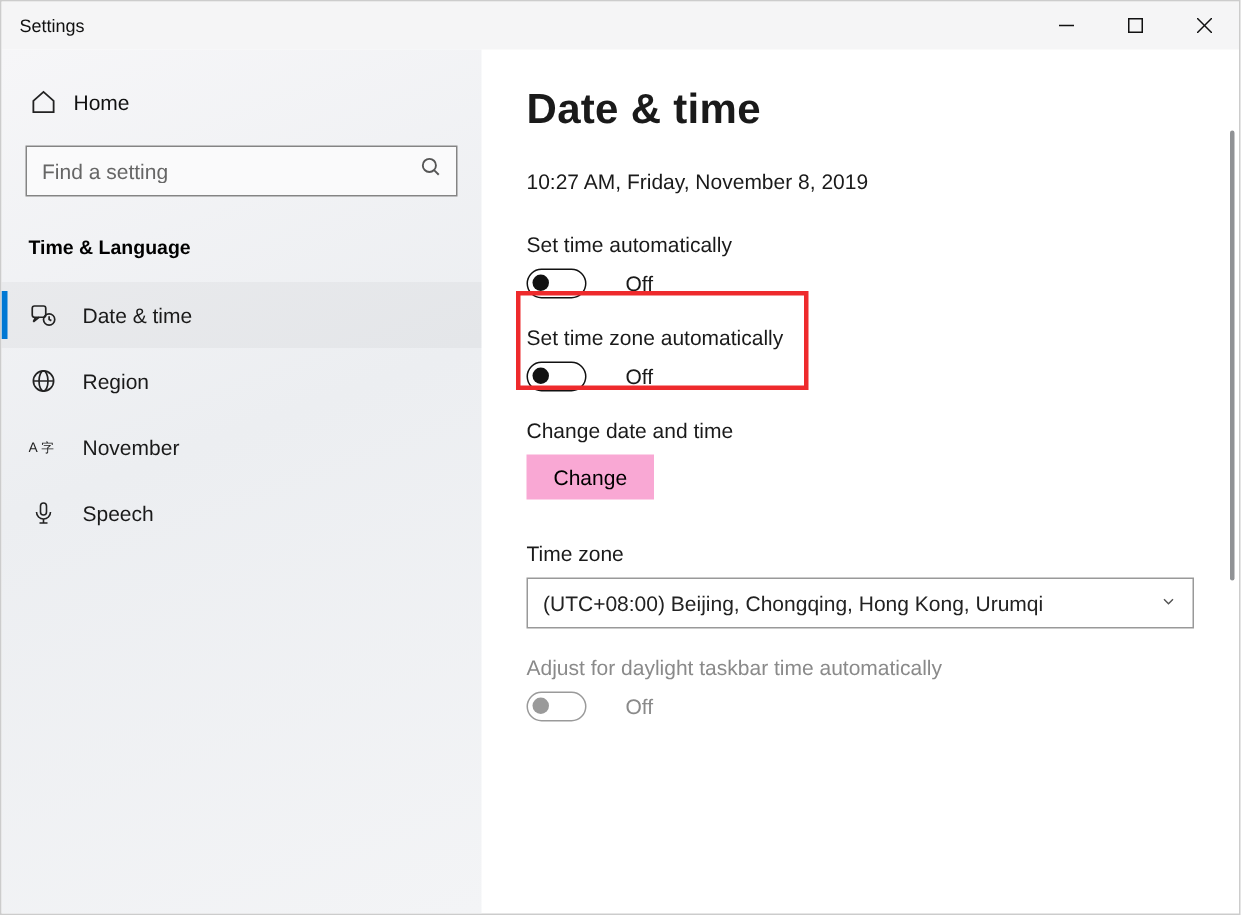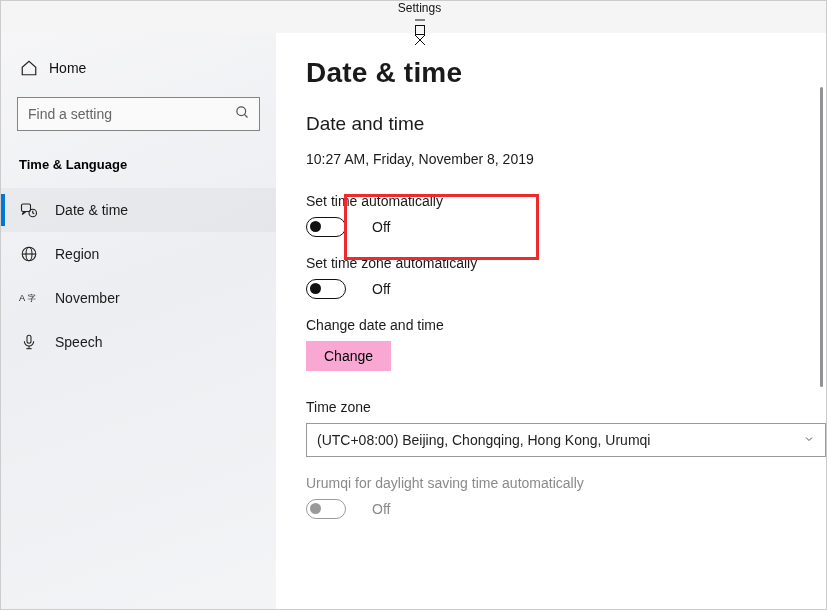--- a/index.html
+++ b/index.html
@@ -18,21 +18,20 @@
     }
     
     .titlebar {
       height: 32px;
       display: flex;
       align-items: center;
       padding: 0 0 0 12px;
       background: #f5f5f6;
       color: #111;
       font-size: 12px;
-      flex-direction: column;
     }
     .titlebar-title {
       flex: 1;
     }
     .winbtn {
       width: 46px;
       height: 32px;
       display: flex;
       align-items: center;
       justify-content: center;
@@ -193,21 +192,21 @@
     .label-muted { color: #8a8a8a; }
 
     .btn {
       display: inline-block;
       padding: 7px 18px;
       background: #f9a8d4;
       font-size: 14px;
       border: none;
     }
     .select-box {
-      width: 520px;
+      width: 445px;
       height: 34px;
       border: 1px solid #999;
       display: flex;
       align-items: center;
       padding: 0 10px;
       font-size: 14px;
       justify-content: space-between;
       color: #222;
     }
     .chev { font-size: 12px; color: #555; }
@@ -311,21 +310,20 @@
               <line x1="8" y1="22" x2="16" y2="22"></line>
             </svg>
         </span>
         <span>Speech</span>
       </div>
     </div>
   </div>
 
   <div class="main">
     <div class="page-title">Date &amp; time</div>
-    <div class="section-title">Date and time</div>
     <div class="current-time">10:27 AM, Friday, November 8, 2019</div>
 
     <div class="block">
       <div class="label">Set time automatically</div>
       <div class="toggle-row">
         <div class="toggle">
             <div class="knob"></div>
           </div>
         <span class="toggle-state">Off</span>
       </div>
@@ -354,21 +352,21 @@
         <span>(UTC+08:00) Beijing, Chongqing, Hong Kong, Urumqi</span>
         <span class="chev">
           <svg width="12" height="12" viewBox="0 0 24 24" fill="none" stroke="#555" stroke-width="2">
               <polyline points="6 9 12 15 18 9"></polyline>
             </svg>
         </span>
       </div>
     </div>
 
     <div class="block">
-      <div class="label label-muted">Urumqi for daylight saving time automatically</div>
+      <div class="label label-muted">Adjust for daylight taskbar time automatically</div>
       <div class="toggle-row">
         <div class="toggle disabled">
             <div class="knob"></div>
           </div>
         <span class="toggle-state disabled">Off</span>
       </div>
     </div>
 
 
   </div>

